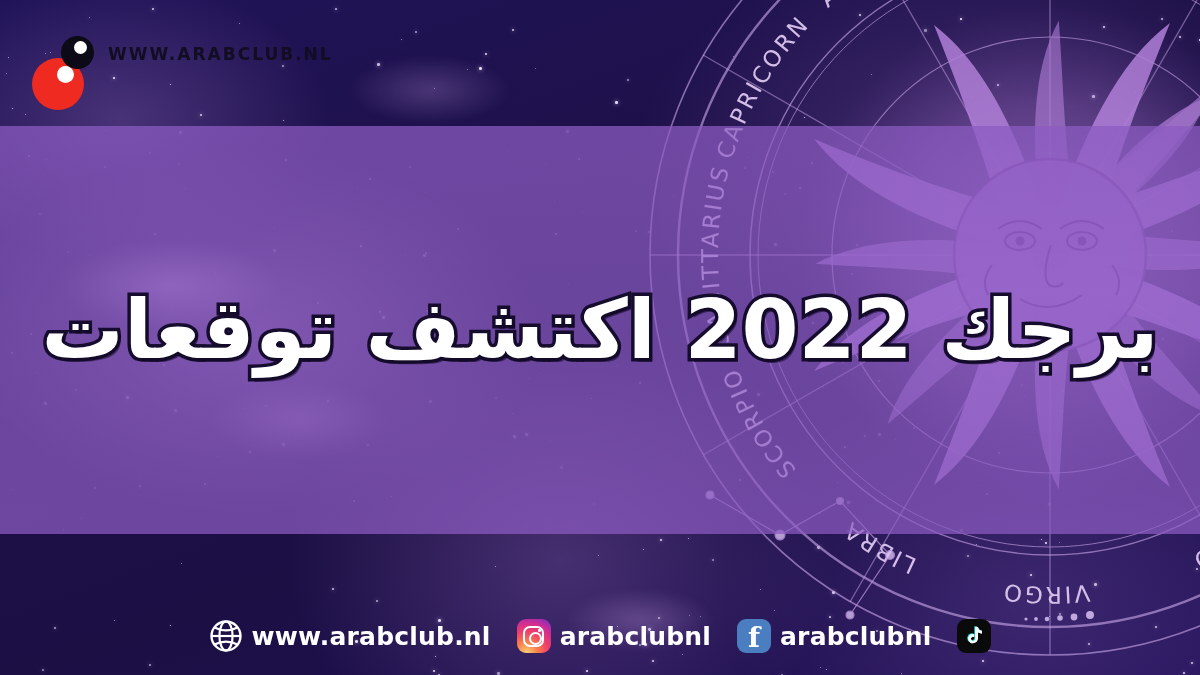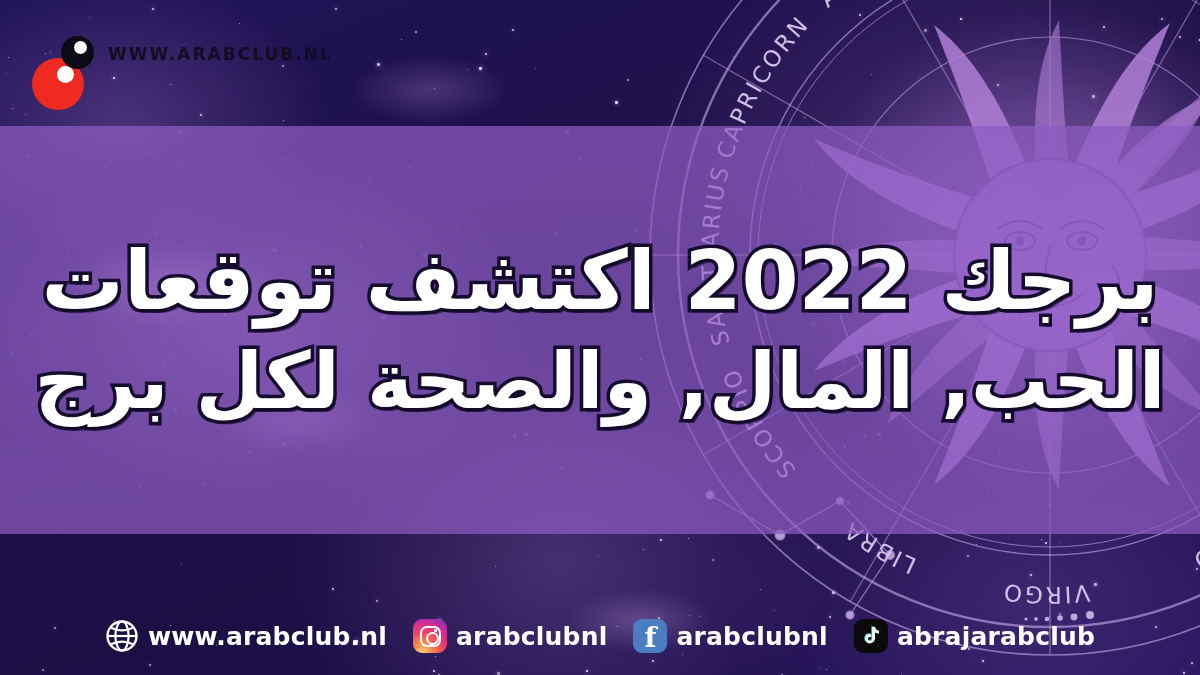--- a/index.html
+++ b/index.html
@@ -581,21 +581,20 @@
       </g>
     </svg>
   </div>
 
   <div class="band">
     <div class="band-inner"></div>
   </div>
 
   <div class="headline">
     <div class="line l1">برجك 2022 اكتشف توقعات</div>
-    <div class="line l2">الحب, المال, والصحة لكل برج</div>
   </div>
 
   <div class="logo">
     <div class="logo-mark">
       <span class="dot-big"></span>
       <span class="dot-small"></span>
     </div>
     <div class="logo-text">
       <div class="logo-sub">WWW.ARABCLUB.NL</div>
     </div>
@@ -631,17 +630,16 @@
     </div>
 
     <div class="social-item">
       <span class="ic ic-tt">
         <svg viewBox="0 0 24 24" xmlns="http://www.w3.org/2000/svg" aria-hidden="true">
           <path d="M16.3 2.2c.5 2.4 1.9 3.9 4.3 4.1v2.9c-1.5.1-2.9-.3-4.3-1.2v5.9c0 4.4-4.3 7.2-8 5.4-2.5-1.2-3.4-4.4-2-6.9 1.2-2.1 3.6-3 5.9-2.4v3c-.4-.1-.8-.2-1.2-.2-1.3 0-2.3 1-2.3 2.3s1 2.3 2.3 2.3 2.3-1 2.3-2.3V2.2h3z" fill="#ffffff"></path>
           <path d="M15.3 1.4c.5 2.4 1.9 3.9 4.3 4.1v2.9c-1.5.1-2.9-.3-4.3-1.2v5.9c0 4.4-4.3 7.2-8 5.4-2.5-1.2-3.4-4.4-2-6.9 1.2-2.1 3.6-3 5.9-2.4v3c-.4-.1-.8-.2-1.2-.2-1.3 0-2.3 1-2.3 2.3s1 2.3 2.3 2.3 2.3-1 2.3-2.3V1.4h3z" fill="#25f4ee" opacity=".85"></path>
           <path d="M16.3 2.2c.5 2.4 1.9 3.9 4.3 4.1v2.9c-1.5.1-2.9-.3-4.3-1.2v5.9c0 4.4-4.3 7.2-8 5.4-2.5-1.2-3.4-4.4-2-6.9 1.2-2.1 3.6-3 5.9-2.4v3c-.4-.1-.8-.2-1.2-.2-1.3 0-2.3 1-2.3 2.3s1 2.3 2.3 2.3 2.3-1 2.3-2.3V2.2h3z" fill="#ffffff" opacity=".95"></path>
         </svg>
       </span>
-      <span class="social-label">abrajarabclub</span>
     </div>
 
   </div>
 </div>
 
 </body></html>

